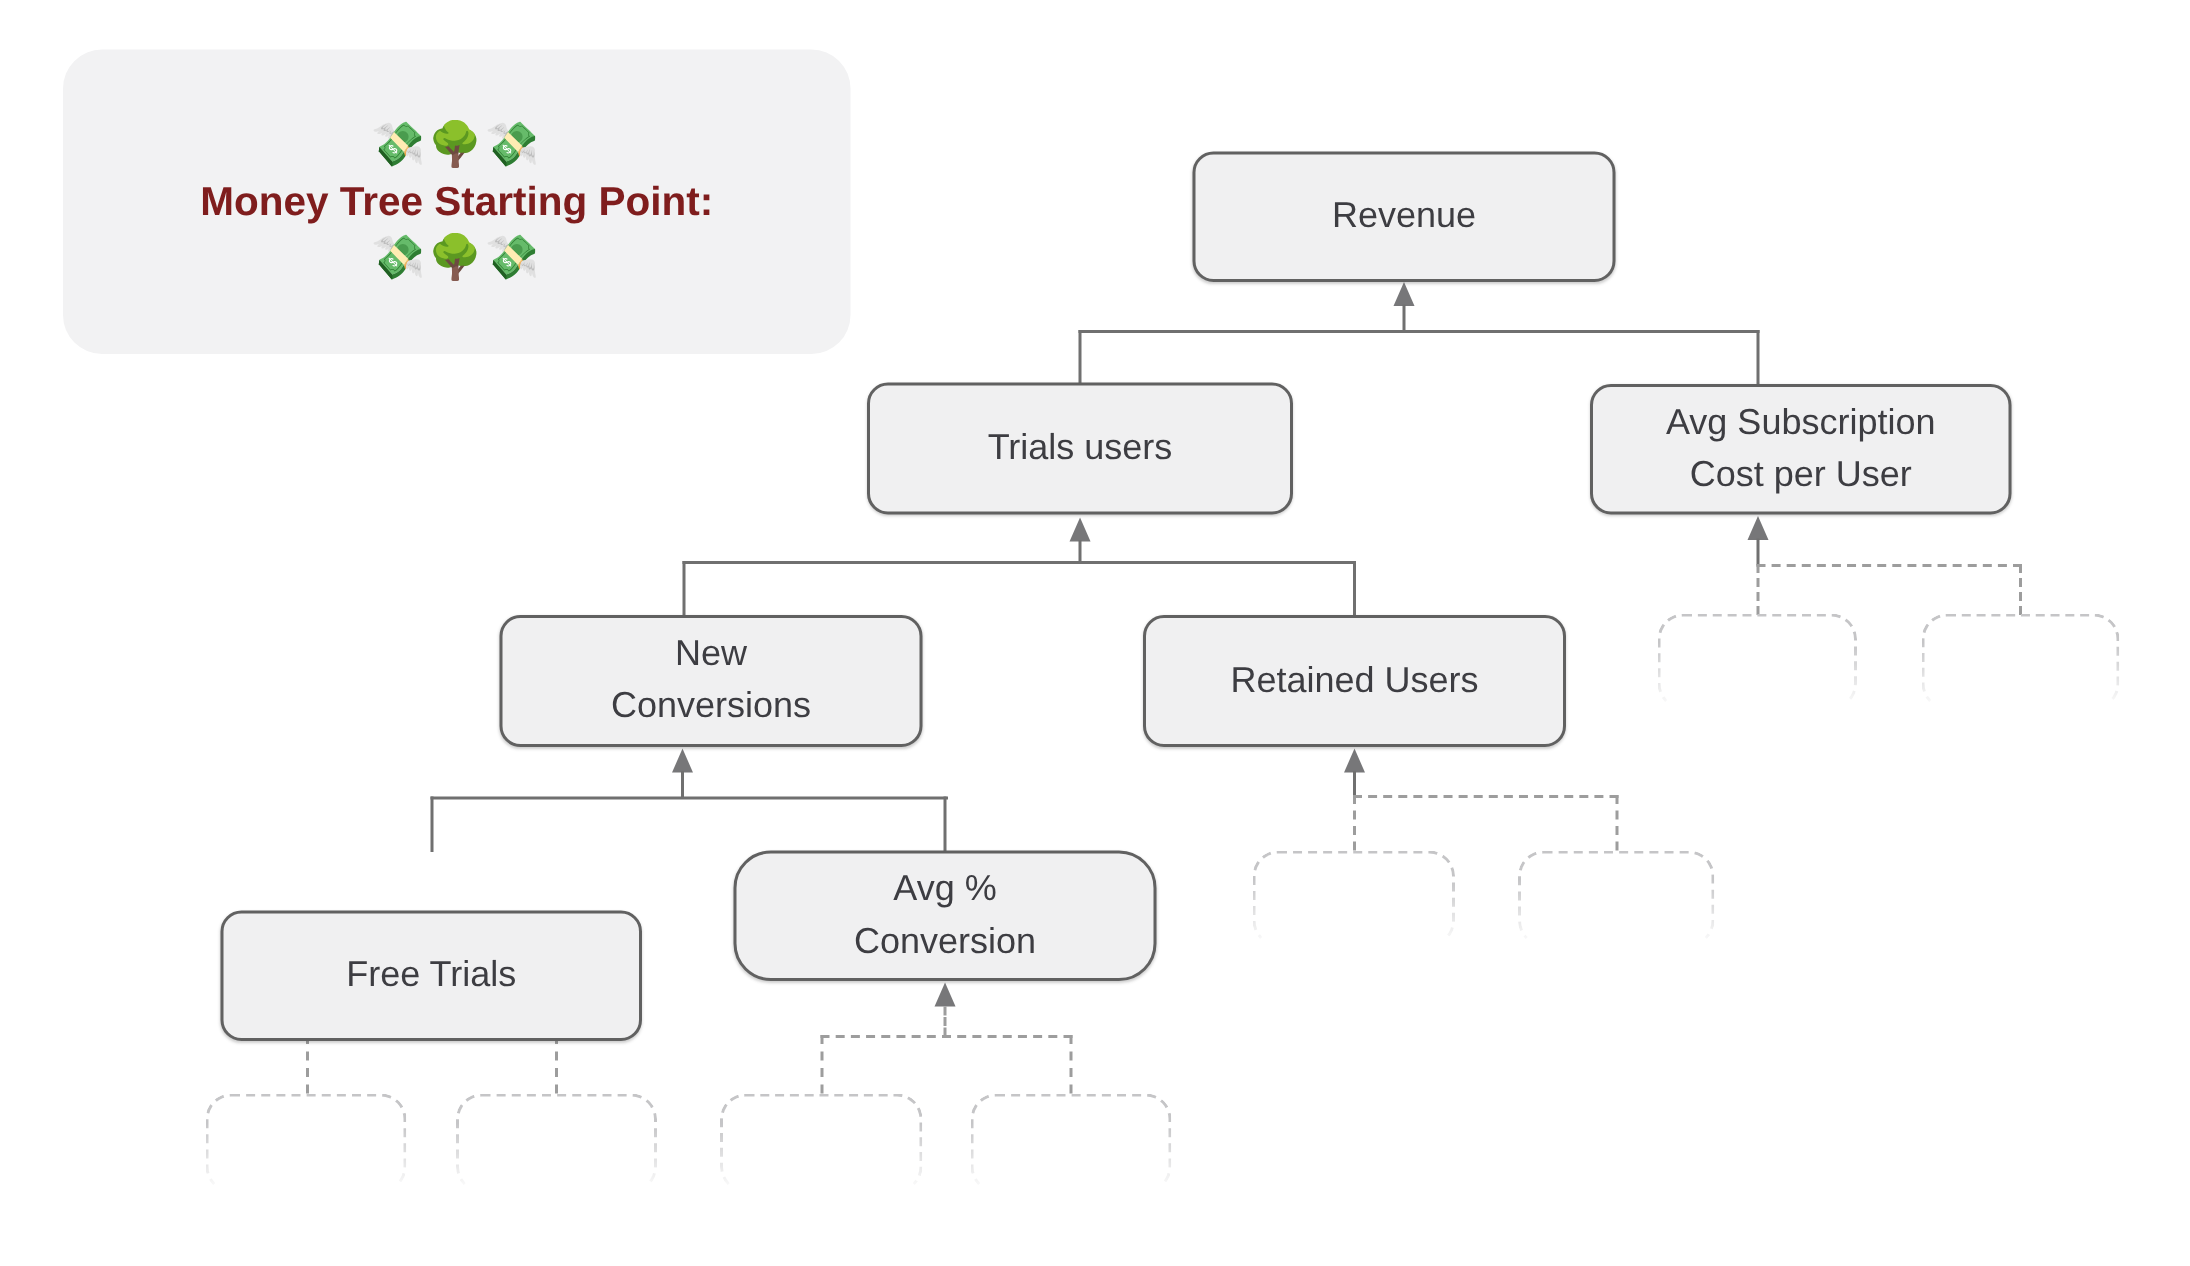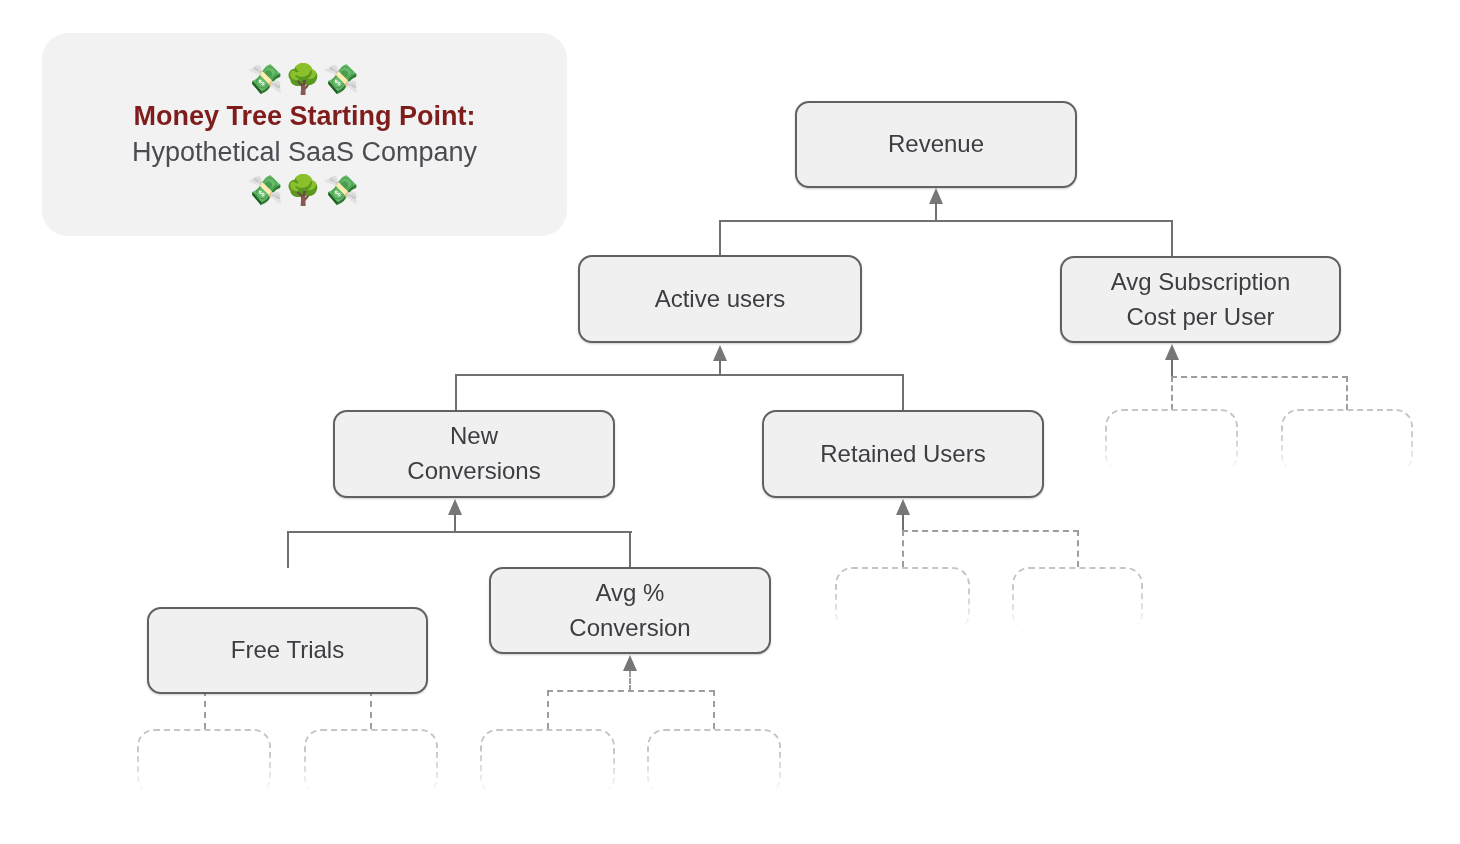--- a/index.html
+++ b/index.html
@@ -43,21 +43,20 @@
   }
 </style>
 </head>
 <body>
 
 <div class="canvas">
 
   <div class="card">
     <div class="emoji">💸🌳💸</div>
     <div class="title">Money Tree Starting Point:</div>
-    <div class="subtitle">Hypothetical SaaS Company</div>
     <div class="emoji">💸🌳💸</div>
   </div>
 
   <div class="arrow" style="left:929px;top:188px;"></div>
   <div class="vline" style="left:935px;top:203px;height:18px;"></div>
   <div class="hline" style="left:719px;top:220px;width:454px;"></div>
   <div class="vline" style="left:719px;top:220px;height:36px;"></div>
   <div class="vline" style="left:1171px;top:220px;height:36px;"></div>
 
   <div class="arrow" style="left:713px;top:345px;"></div>
@@ -98,23 +97,23 @@
 
   <div class="arrow" style="left:1165px;top:344px;"></div>
   <div class="vline" style="left:1171px;top:359px;height:18px;"></div>
   <div class="dhline" style="left:1171px;top:376px;width:177px;"></div>
   <div class="dvline" style="left:1171px;top:376px;height:34px;"></div>
   <div class="dvline" style="left:1346px;top:376px;height:34px;"></div>
   <div class="ghost" style="left:1105px;top:409px;width:133px;height:64px;"></div>
   <div class="ghost" style="left:1281px;top:409px;width:132px;height:64px;"></div>
 
   <div class="node" style="left:795px;top:101px;width:282px;height:87px;">Revenue</div>
-  <div class="node" style="left:578px;top:255px;width:284px;height:88px;">Active users</div>
+  <div class="node" style="left:578px;top:255px;width:284px;height:88px;">Trials users</div>
   <div class="node" style="left:1032px;top:256px;width:281px;height:87px;margin-left:28px;">Avg Subscription
 Cost per User</div>
   <div class="node" style="left:314px;top:410px;width:282px;height:88px;margin-left:19px;">New
 Conversions</div>
   <div class="node" style="left:762px;top:410px;width:282px;height:88px;">Retained Users</div>
   <div class="node" style="left:147px;top:567px;width:281px;height:87px;margin-top:40px;">Free Trials</div>
-  <div class="node" style="left:489px;top:567px;width:282px;height:87px;">Avg %
+  <div class="node" style="left:489px;top:567px;width:282px;height:87px;border-radius:25px;">Avg %
 Conversion</div>
 
 </div>
 
 </body></html>

